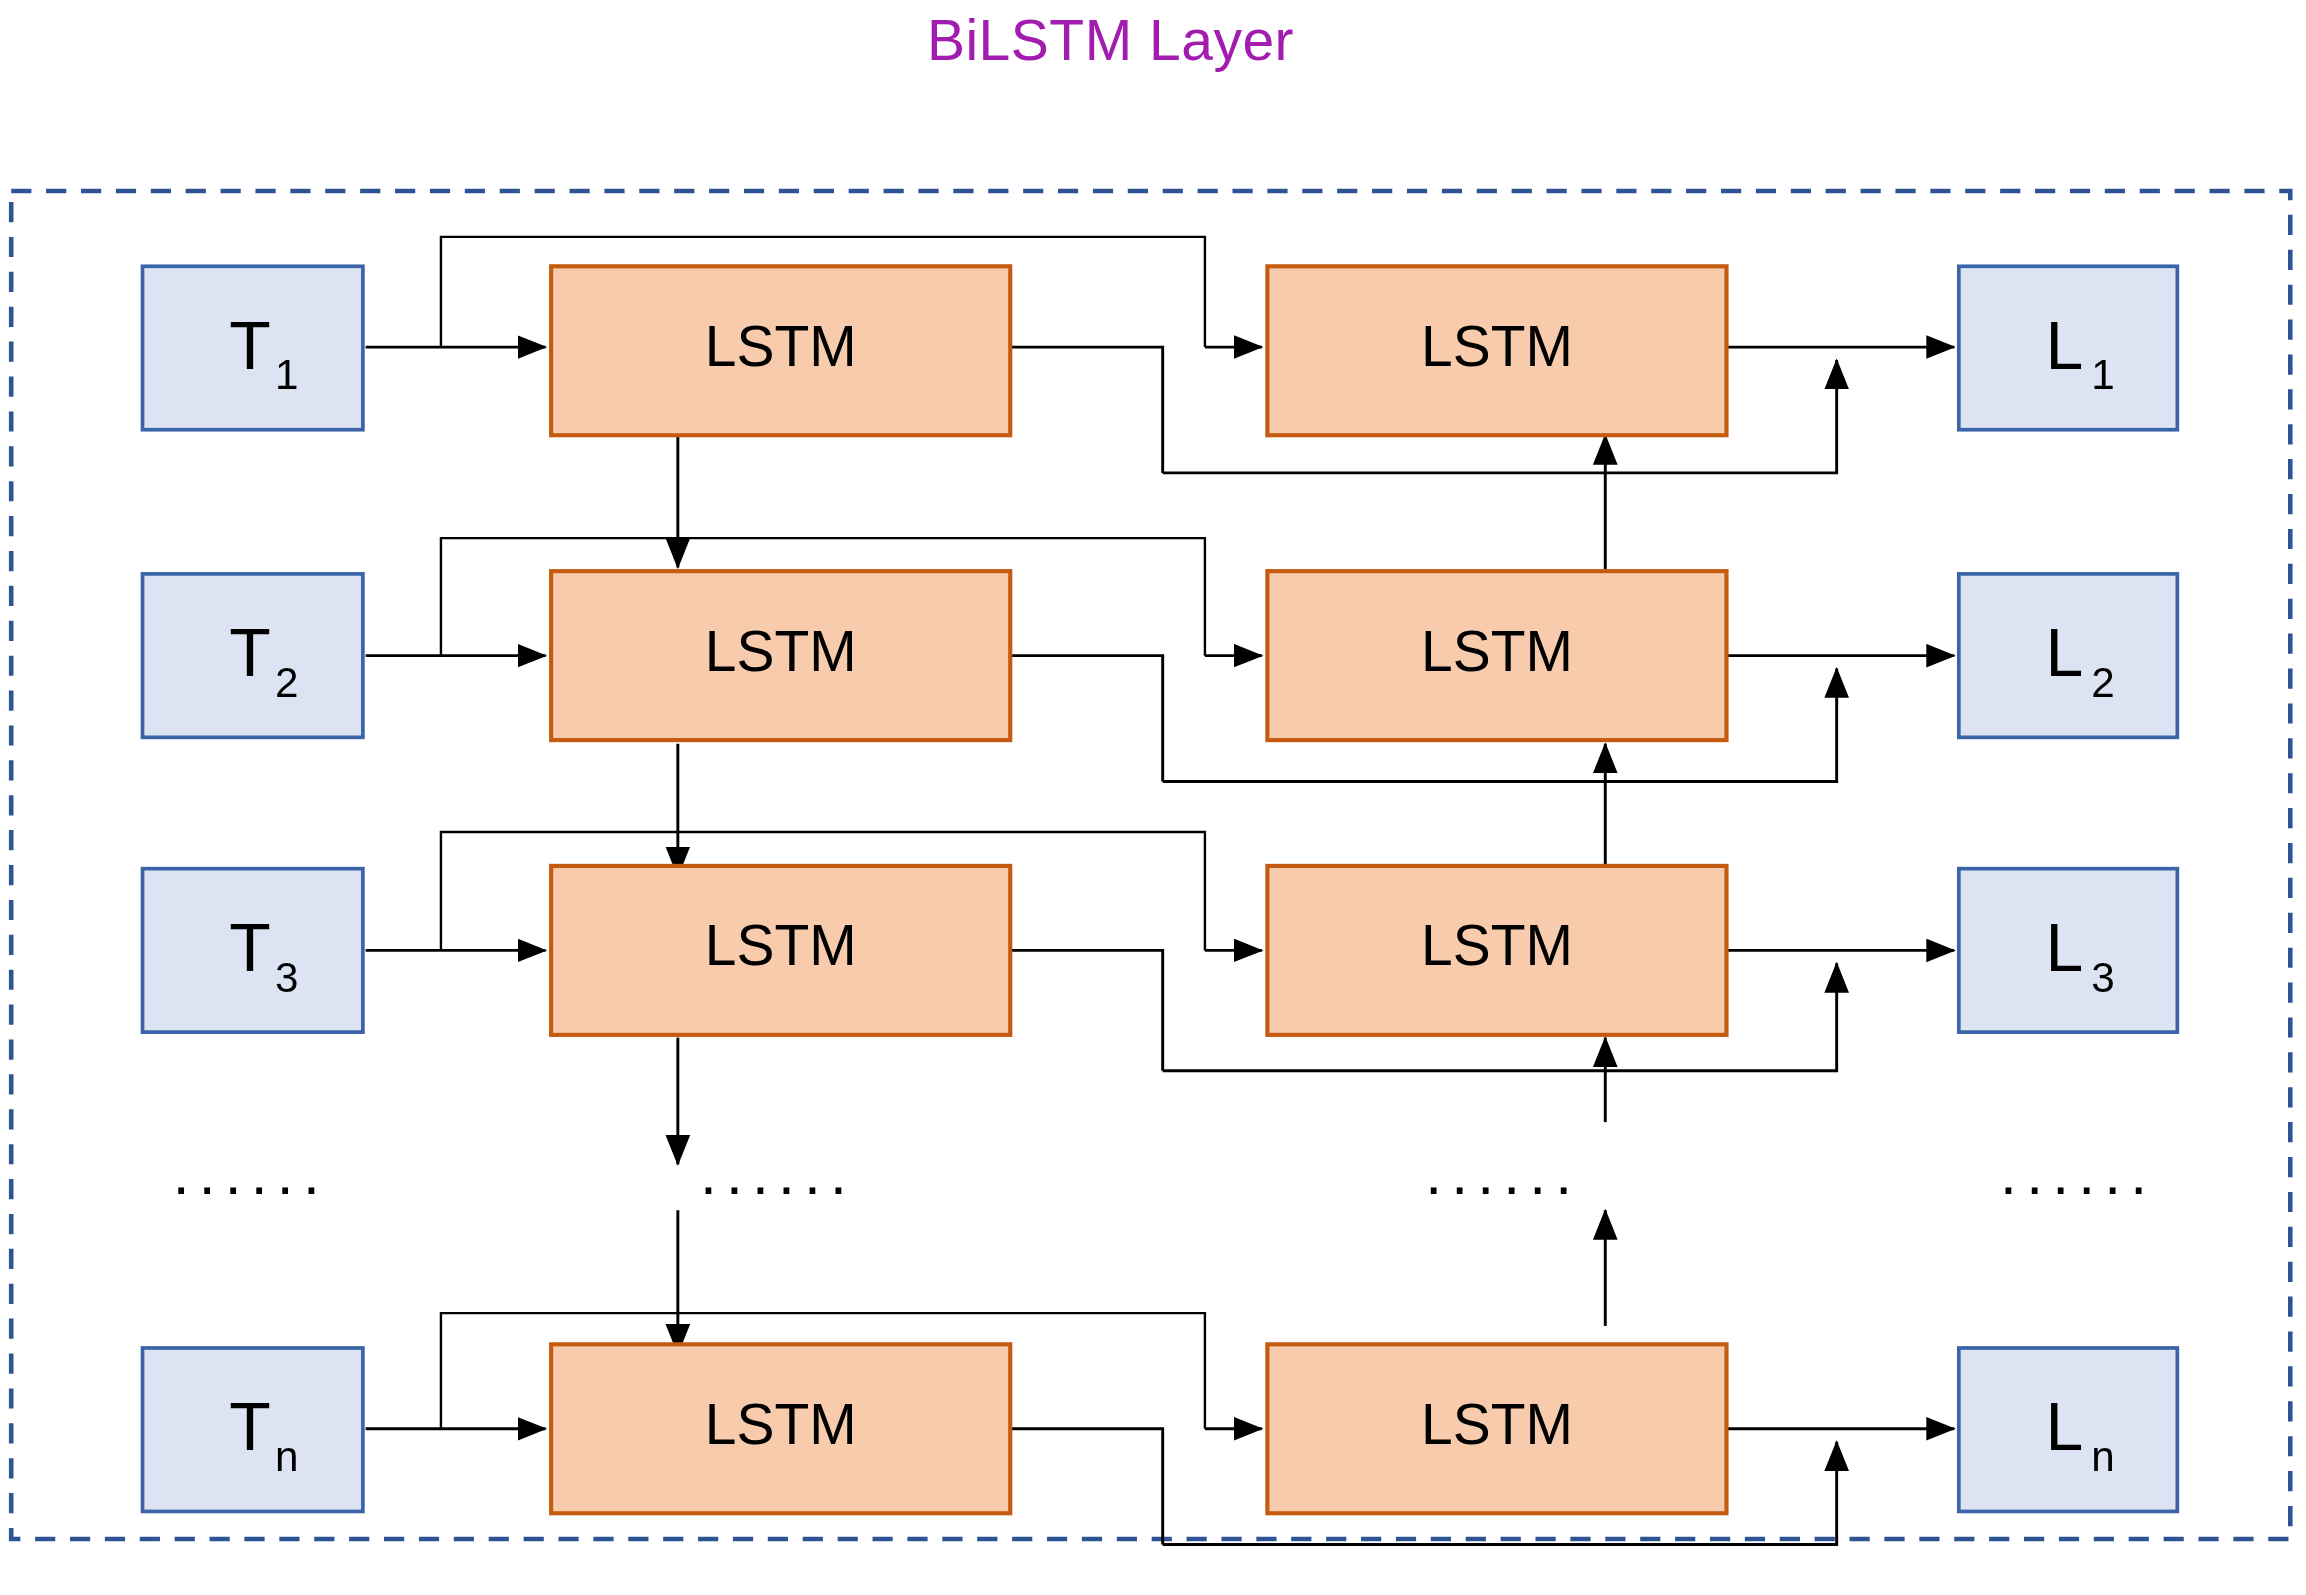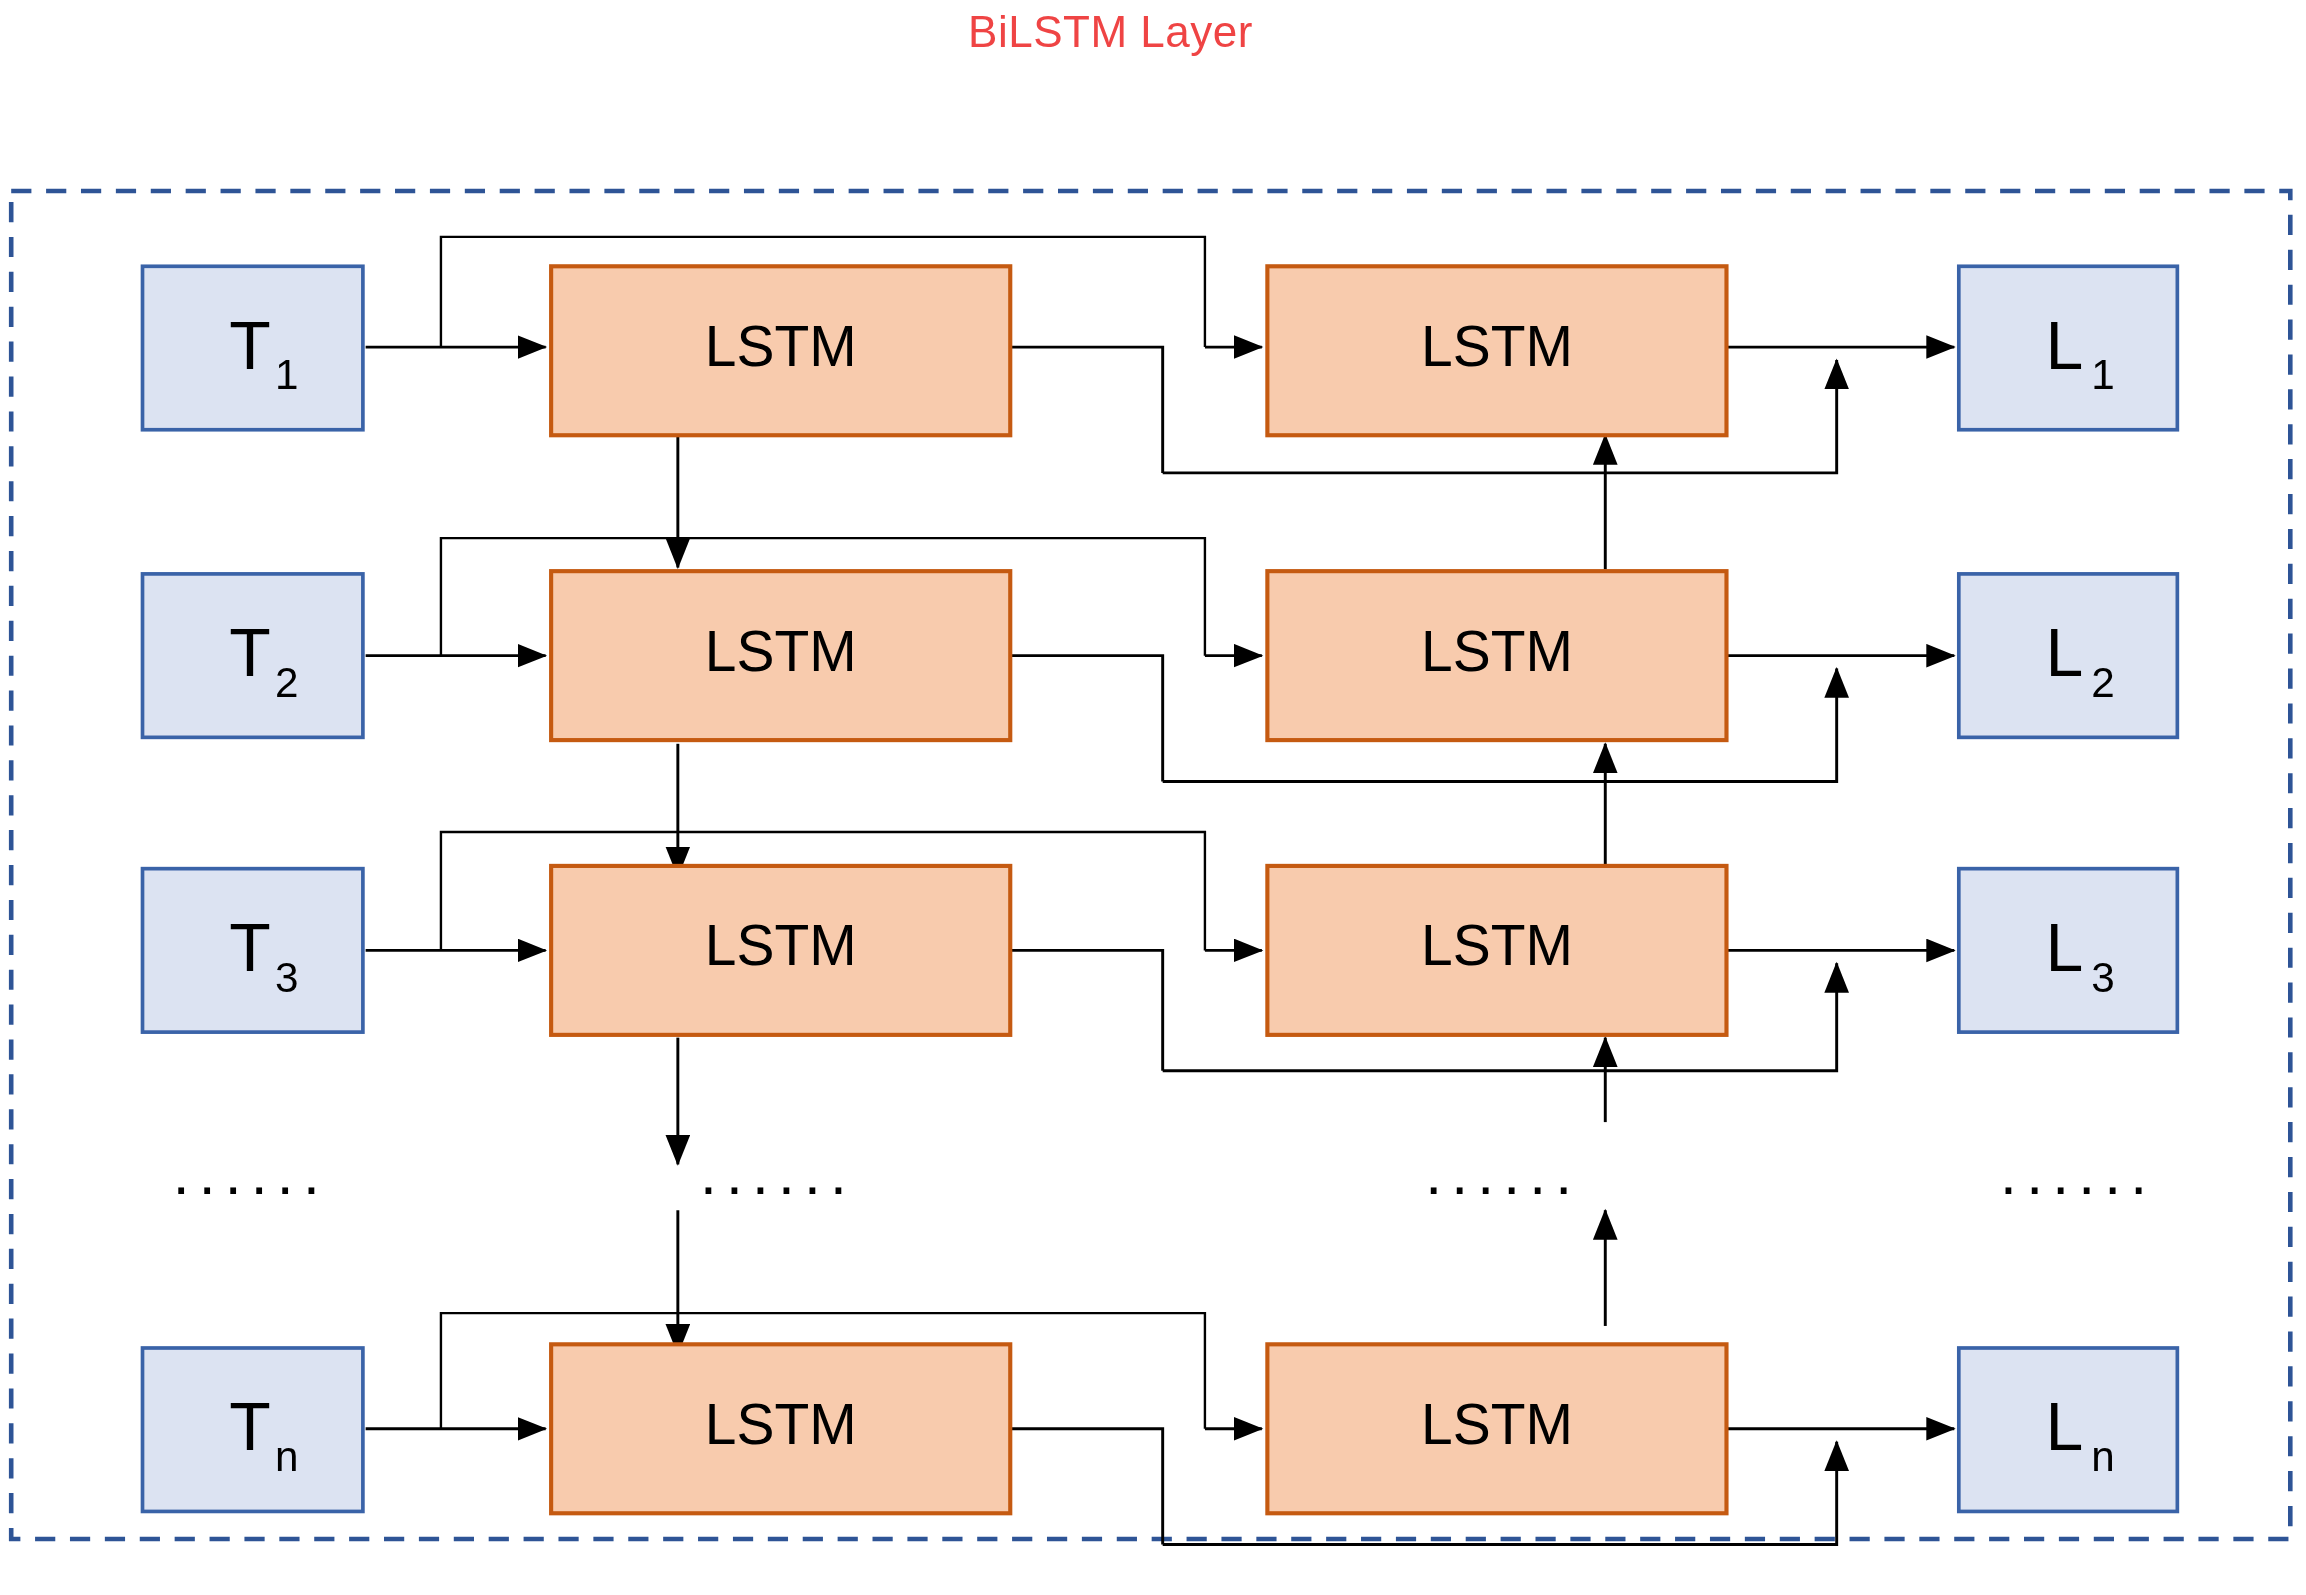--- a/index.html
+++ b/index.html
@@ -1,20 +1,20 @@
 <!DOCTYPE html>
 <html style="font-size:14.7px"><head>
 <meta charset="utf-8">
 <style>
   html,body{margin:0;padding:0;background:#ffffff;}
   body{width:2307px;height:1595px;font-family:"Liberation Sans",sans-serif;overflow:hidden;}
   #stage{position:relative;width:2307px;height:1595px;background:#fff;}
   #title{
     position:absolute;left:0;top:7.3px;width:2221px;text-align:center;
-    font-size:44px;color:#ef4444;font-family:"Liberation Sans",sans-serif;
+    font-size:57px;color:#a21caf;font-family:"Liberation Sans",sans-serif;
     letter-spacing:0.5px;
   }
   svg#diagram{position:absolute;left:0;top:0;width:2307px;height:1595px;}
   .node-label{
     font-family:"Liberation Sans",sans-serif;
     fill:#000000;
     text-anchor:middle;
     dominant-baseline:middle;
   }
   .io-main{font-size:74px;}

